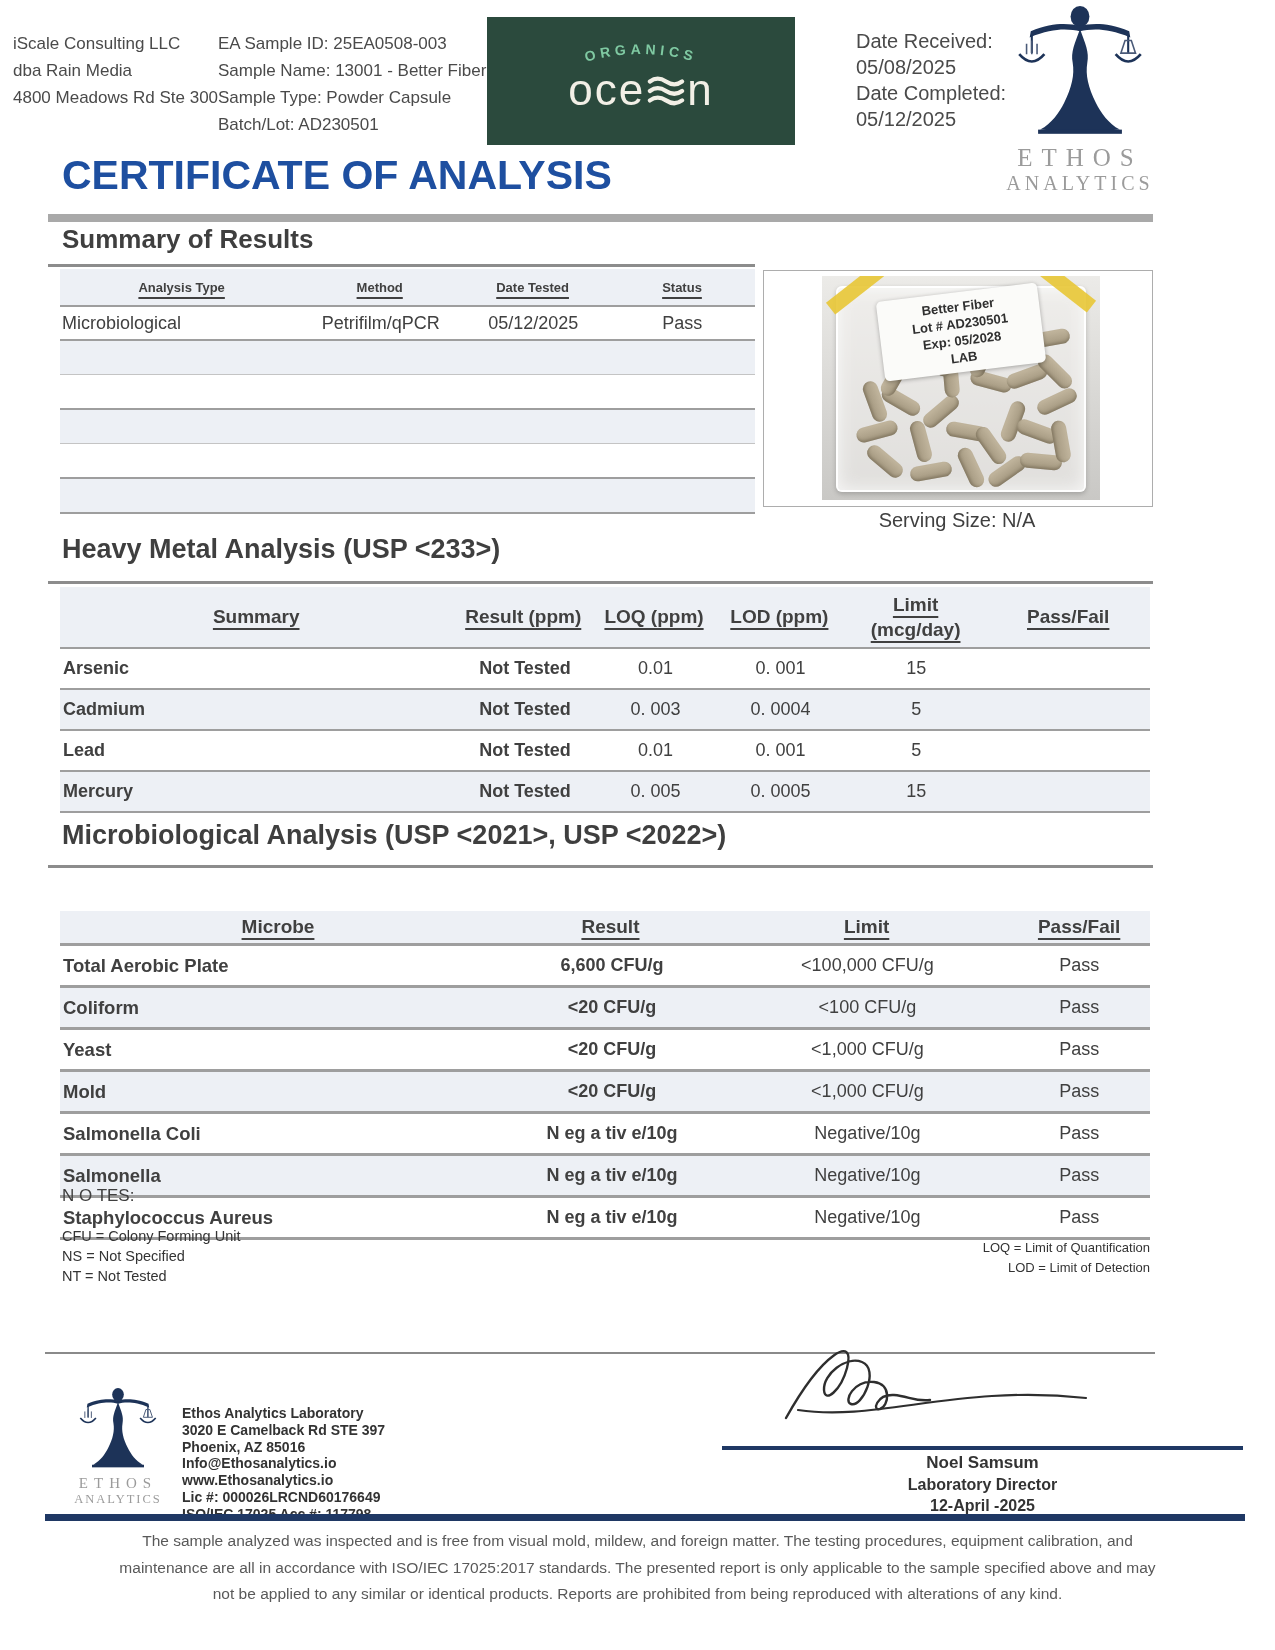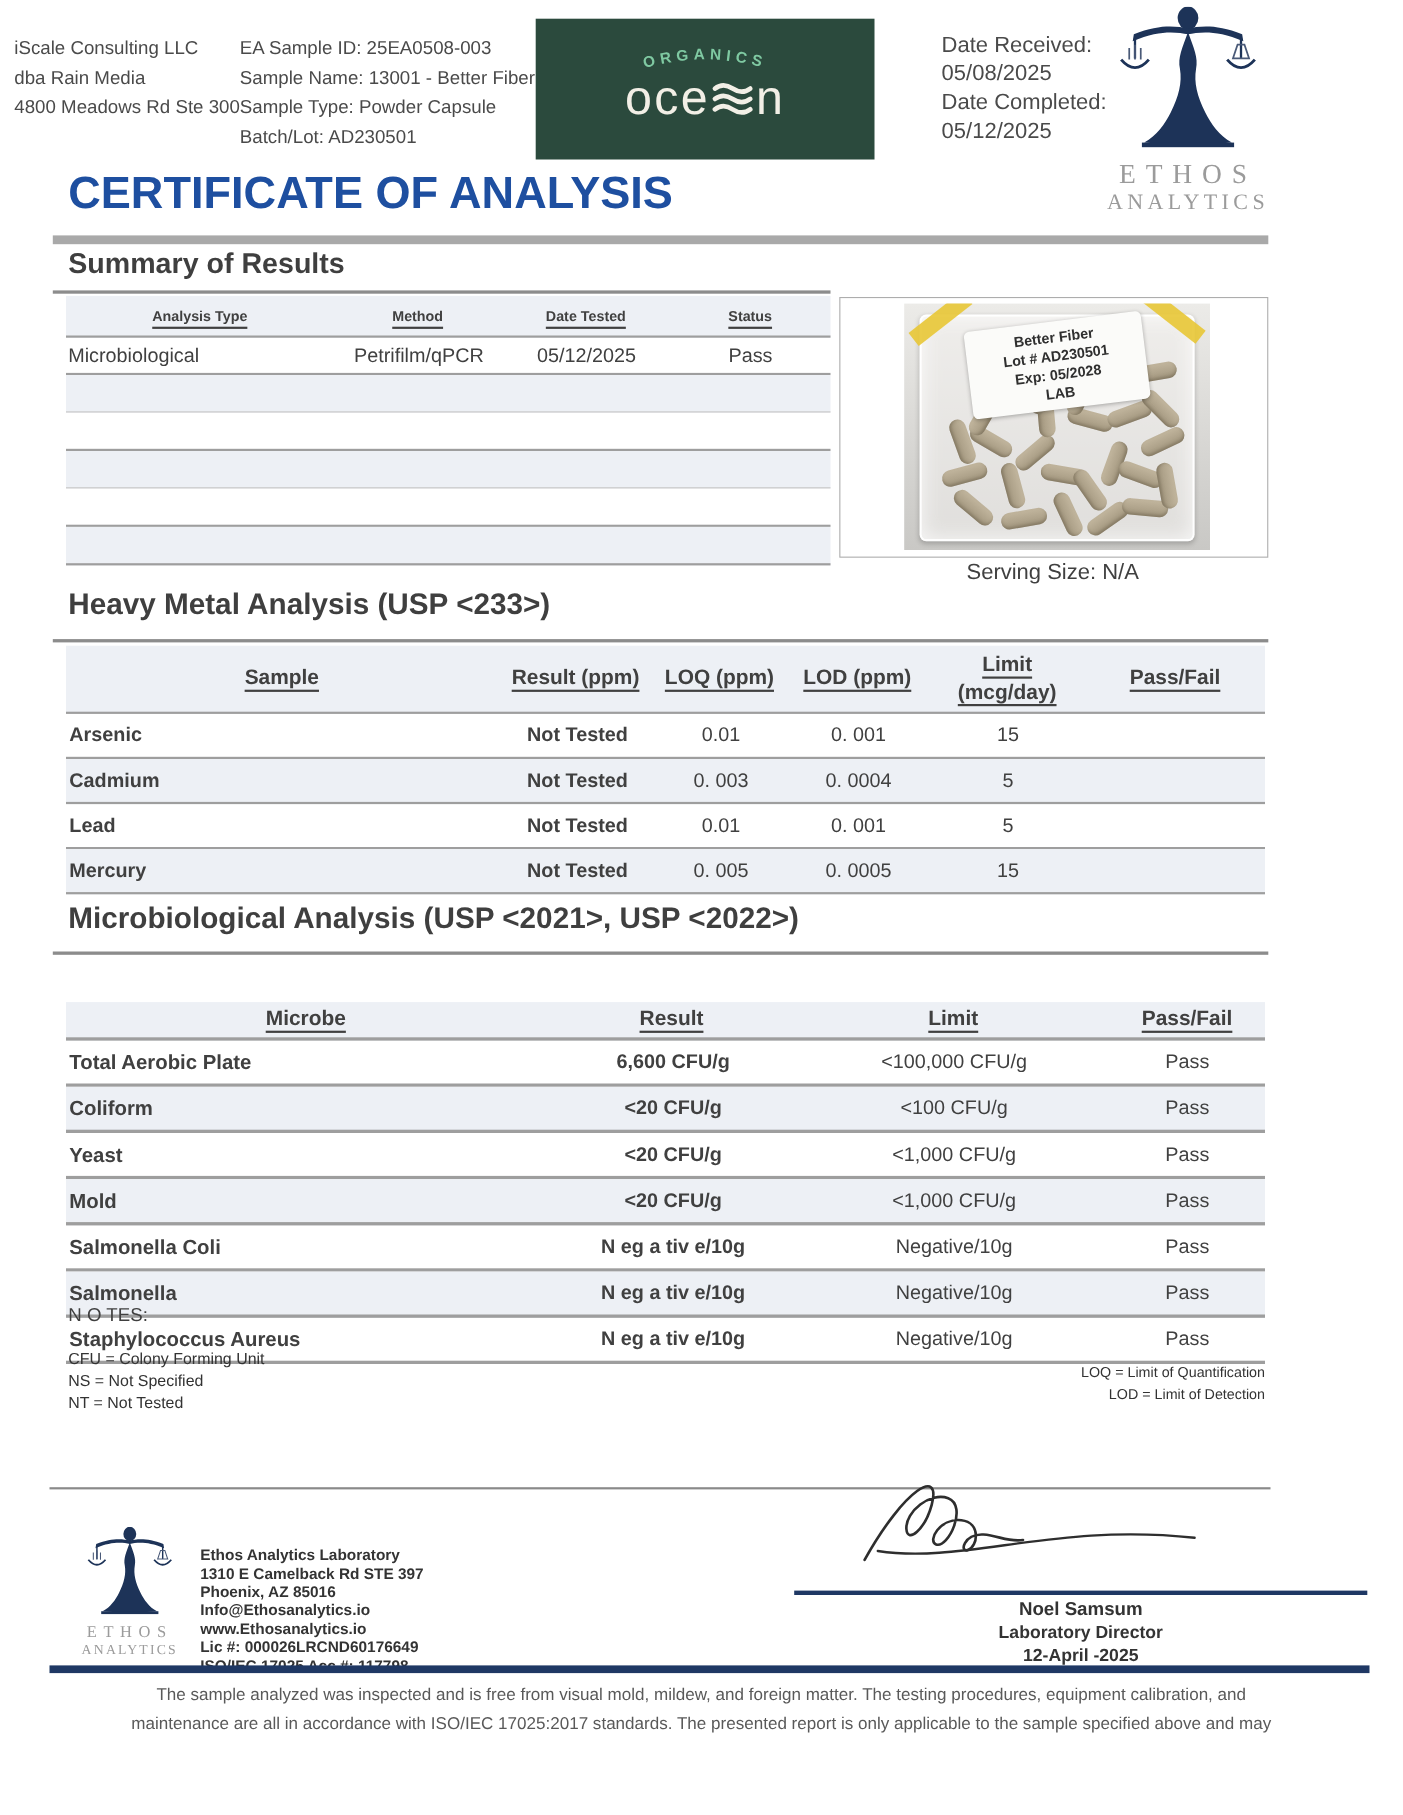--- a/index.html
+++ b/index.html
@@ -233,21 +233,21 @@
       </div>
     </div>
   </div>
   <div class="abs serving">Serving Size: N/A</div>
 
   <div class="abs h2" style="left:62px;top:534px;font-size:27px;">Heavy Metal Analysis (USP &lt;233&gt;)</div>
   <div class="abs secline" style="left:48px;top:581px;width:1105px;"></div>
 
   <div class="abs hmtbl">
     <div class="t-row hm-h stripe sep2">
-      <div class="c hc1"><span class="u">Sample</span></div>
+      <div class="c hc1"><span class="u">Summary</span></div>
       <div class="c hc2"><span class="u">Result (ppm)</span></div>
       <div class="c hc3"><span class="u">LOQ (ppm)</span></div>
       <div class="c hc4"><span class="u">LOD (ppm)</span></div>
       <div class="c hc5 lim2">
         <span class="u">Limit</span><br>
         <span class="u">(mcg/day)</span>
       </div>
       <div class="c hc6"><span class="u">Pass/Fail</span></div>
     </div>
     <div class="t-row hm-r sep2">
@@ -352,21 +352,21 @@
 
   <div class="abs ethos-bottom">
     <svg width="78" height="82">
         <use href="#justice-figure"></use>
       </svg>
     <div class="wordmark1s">ETHOS</div>
     <div class="wordmark2s">ANALYTICS</div>
   </div>
   <div class="abs labinfo">
     <div>Ethos Analytics Laboratory</div>
-    <div>1310 E Camelback Rd STE 397</div>
+    <div>3020 E Camelback Rd STE 397</div>
     <div>Phoenix, AZ 85016</div>
     <div>Info@Ethosanalytics.io</div>
     <div>www.Ethosanalytics.io</div>
     <div>Lic #: 000026LRCND60176649</div>
     <div>ISO/IEC 17025 Acc #: 117798</div>
   </div>
 
   <svg class="abs sig-svg" width="340" height="122" viewBox="0 0 340 122">
     <path d="M18,96 C55,30 88,12 79,46 C73,68 57,82 56,68 C55,52 78,34 94,40 C112,47 94,86 83,82 C75,79 86,58 106,60 C124,62 121,84 112,87 C104,90 108,72 126,73 C140,74 148,80 162,78" fill="none" stroke="#2e2e2e" stroke-width="2.4" stroke-linecap="round"></path>
     <path d="M30,88 C110,100 190,62 318,76" fill="none" stroke="#2e2e2e" stroke-width="2.2" stroke-linecap="round"></path>
@@ -376,15 +376,16 @@
     <div class="sig-name">Noel Samsum</div>
     <div class="sig-title">Laboratory Director</div>
     <div class="sig-date">12-April -2025</div>
   </div>
 
   <div class="abs bar-navy"></div>
 
   <div class="abs footer">
     <div>The sample analyzed was inspected and is free from visual mold, mildew, and foreign matter. The testing procedures, equipment calibration, and</div>
     <div>maintenance are all in accordance with ISO/IEC 17025:2017 standards. The presented report is only applicable to the sample specified above and may</div>
+    <div>not be applied to any similar or identical products. Reports are prohibited from being reproduced with alterations of any kind.</div>
   </div>
 
 </div>
 
 </body></html>

